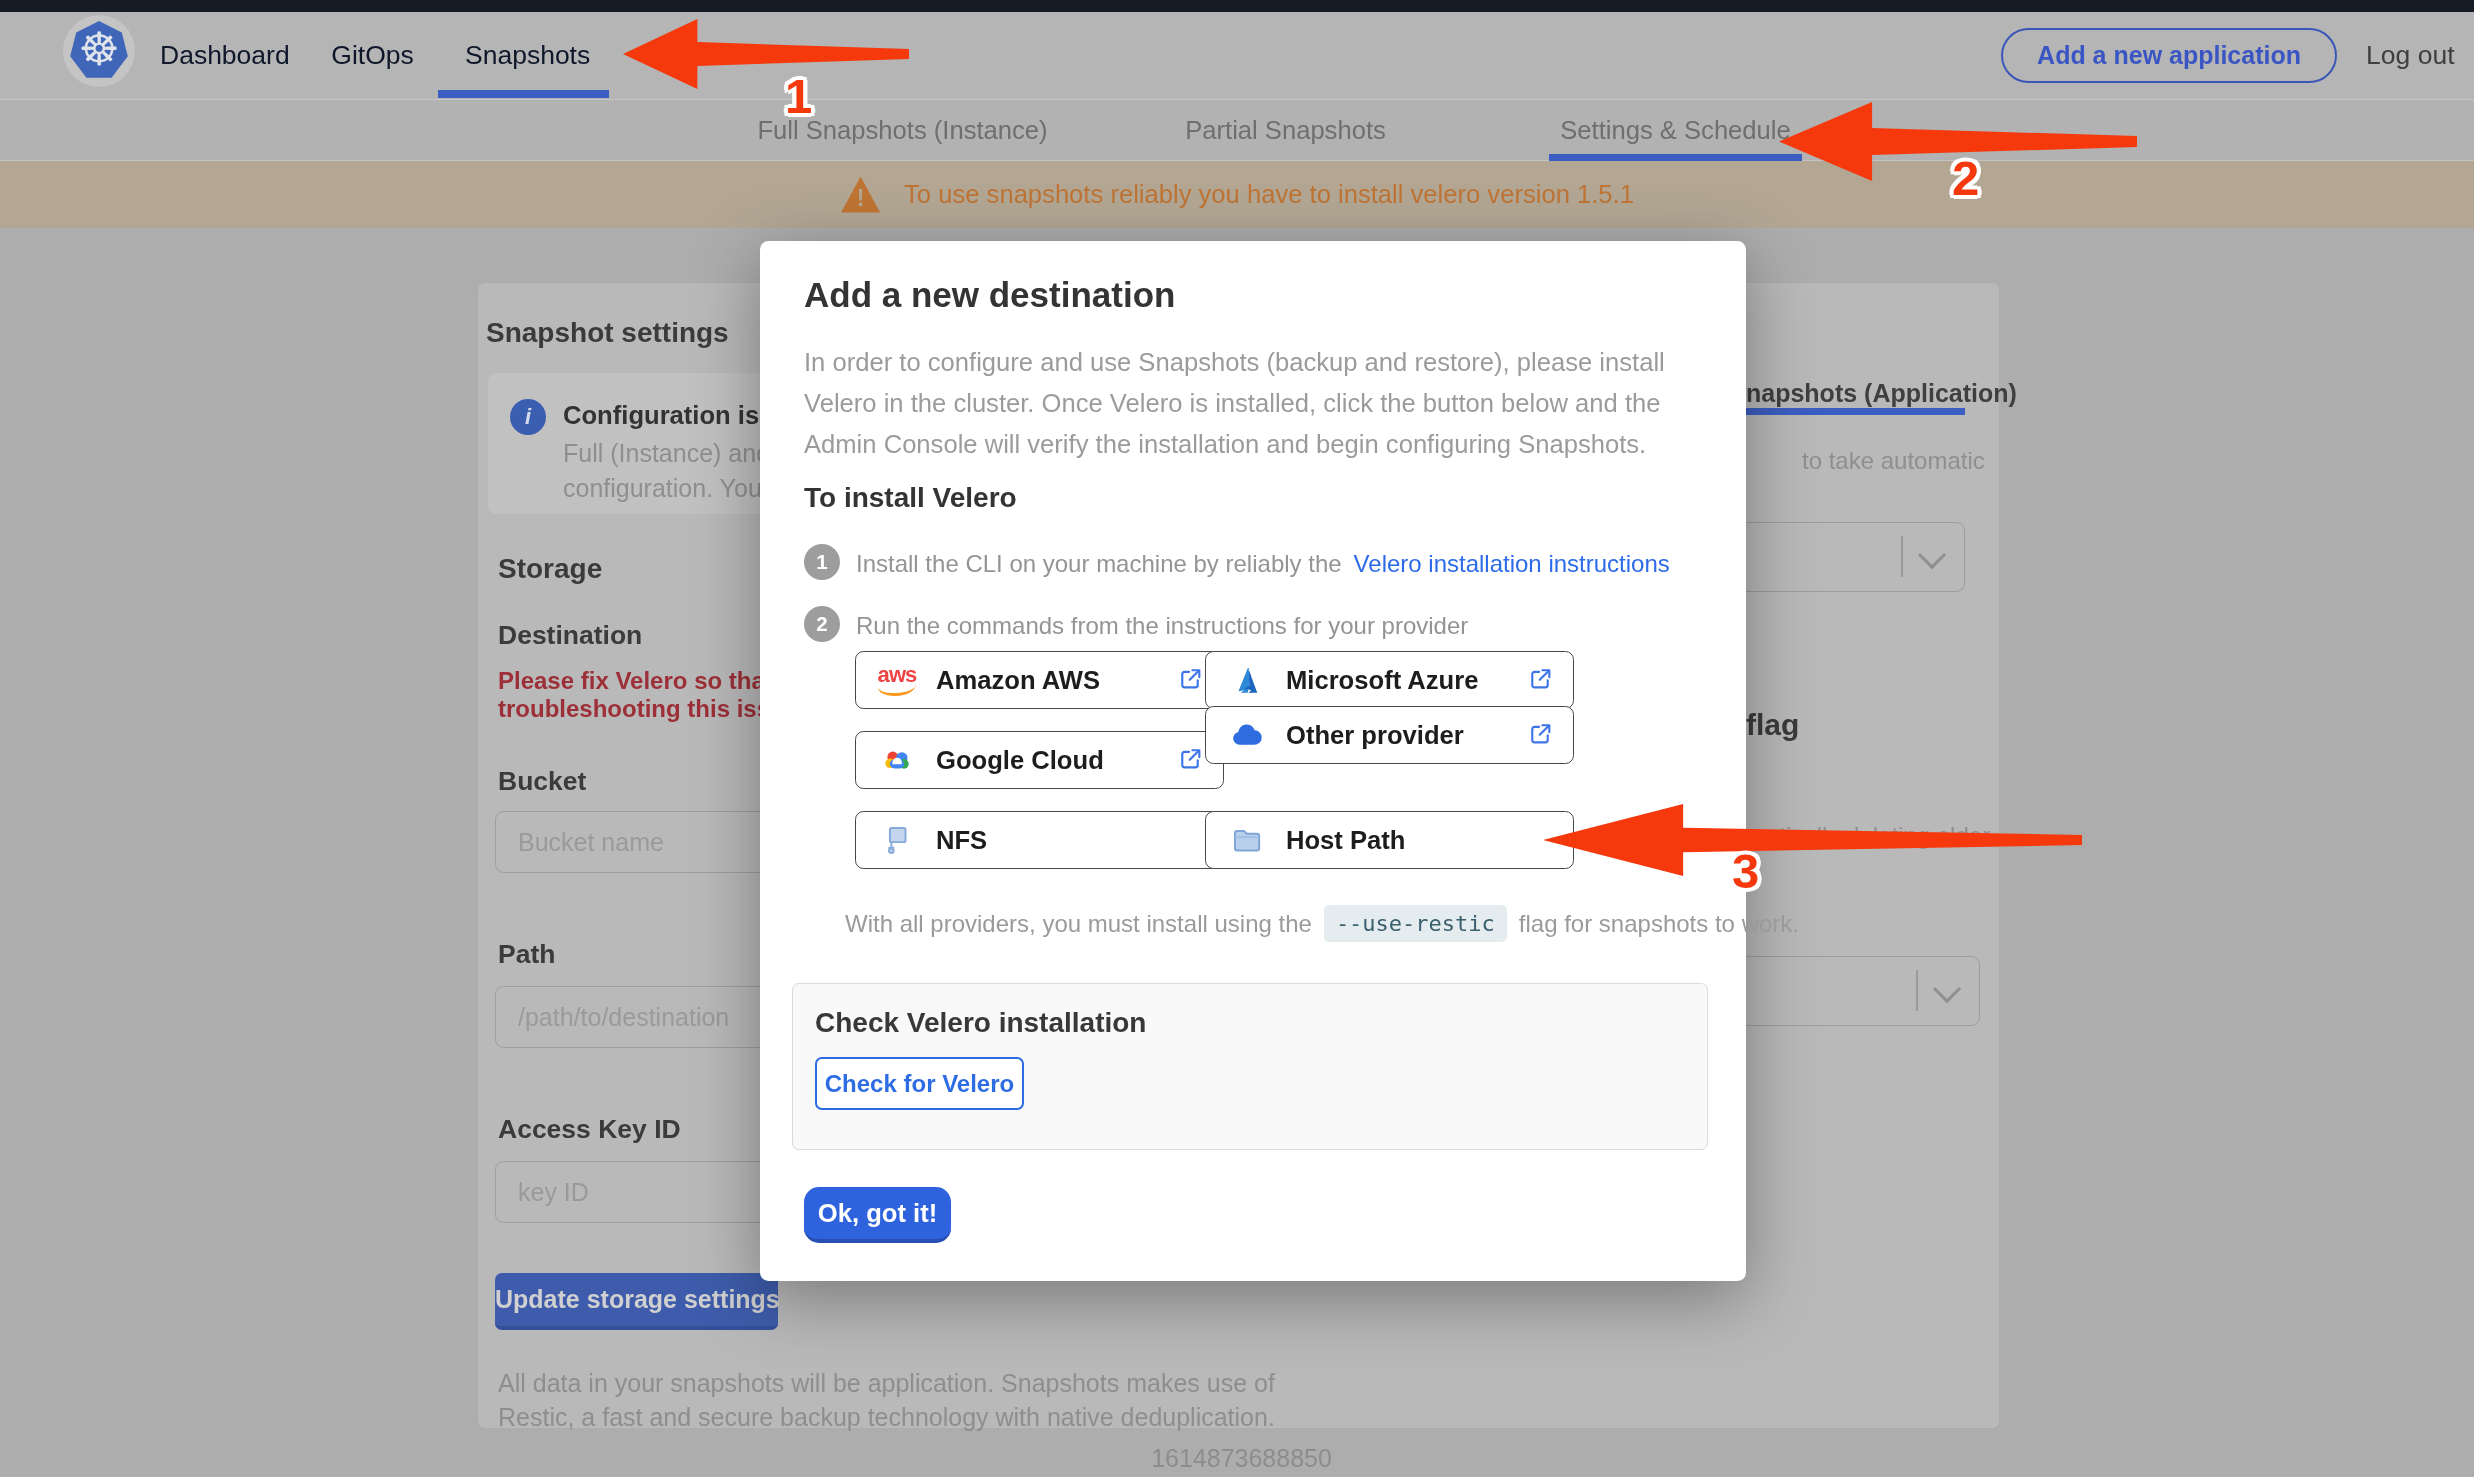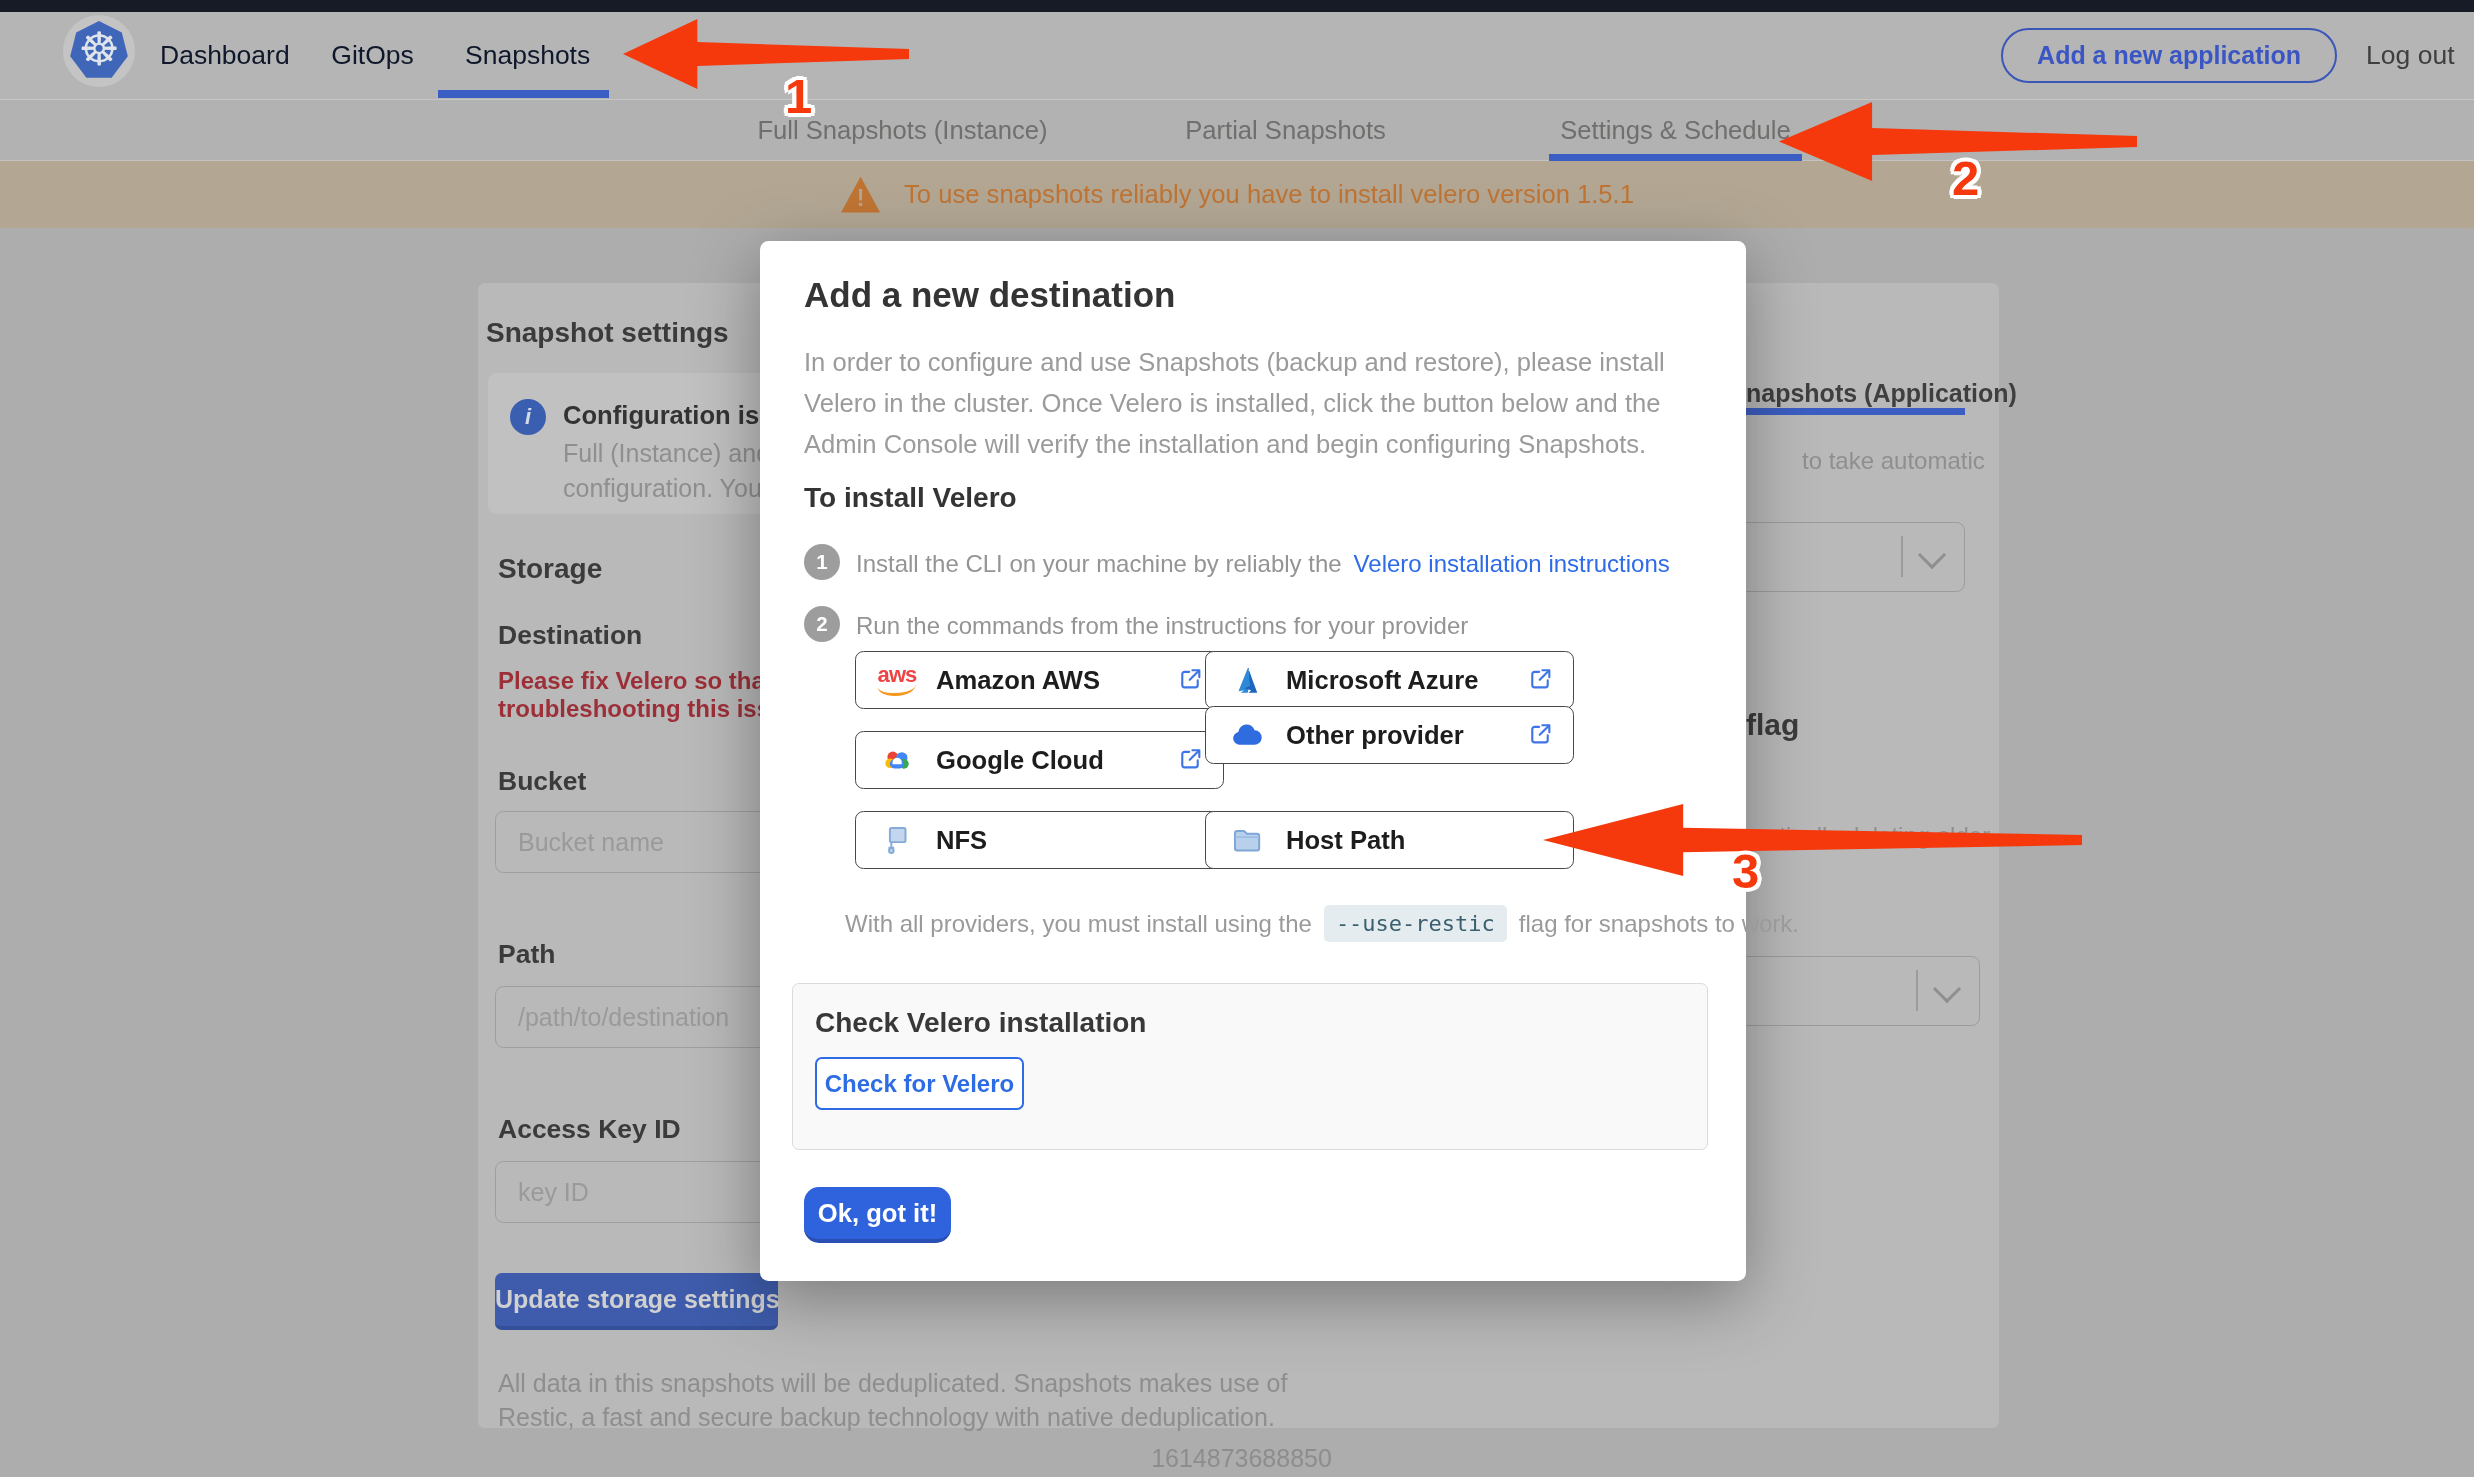--- a/index.html
+++ b/index.html
@@ -158,21 +158,21 @@
   <input class="abs bg-input" style="left: 495px; top: 811px;" placeholder="Bucket name">
 
   <div class="abs h-dark fld-label nowrap" style="left:498px;top:939px;">Path</div>
   <input class="abs bg-input" style="left: 495px; top: 986px;" placeholder="/path/to/destination">
 
   <div class="abs h-dark fld-label nowrap" style="left:498px;top:1114px;">Access Key ID</div>
   <input class="abs bg-input" style="left: 495px; top: 1161px;" placeholder="key ID">
 
   <div class="abs update-btn nowrap">Update storage settings</div>
 
-  <div class="abs footnote nowrap" style="left:498px;top:1369px;">All data in this snapshots will be deduplicated. Snapshots makes use of</div>
+  <div class="abs footnote nowrap" style="left:498px;top:1369px;">All data in your snapshots will be application. Snapshots makes use of</div>
   <div class="abs footnote nowrap" style="left:498px;top:1403px;">Restic, a fast and secure backup technology with native deduplication.</div>
 
   <div class="abs rtab nowrap">napshots (Application)</div>
   <div class="abs rtab-underline"></div>
   <div class="abs rgray nowrap" style="left:1802px;top:447px;">to take automatic</div>
   <div class="abs rselect" style="left:1707px;top:522px;width:256px;height:68px;">
     <span class="rsel-div"></span>
     <span class="chev"></span>
   </div>
   <div class="abs h-dark rhead nowrap">flag</div>

